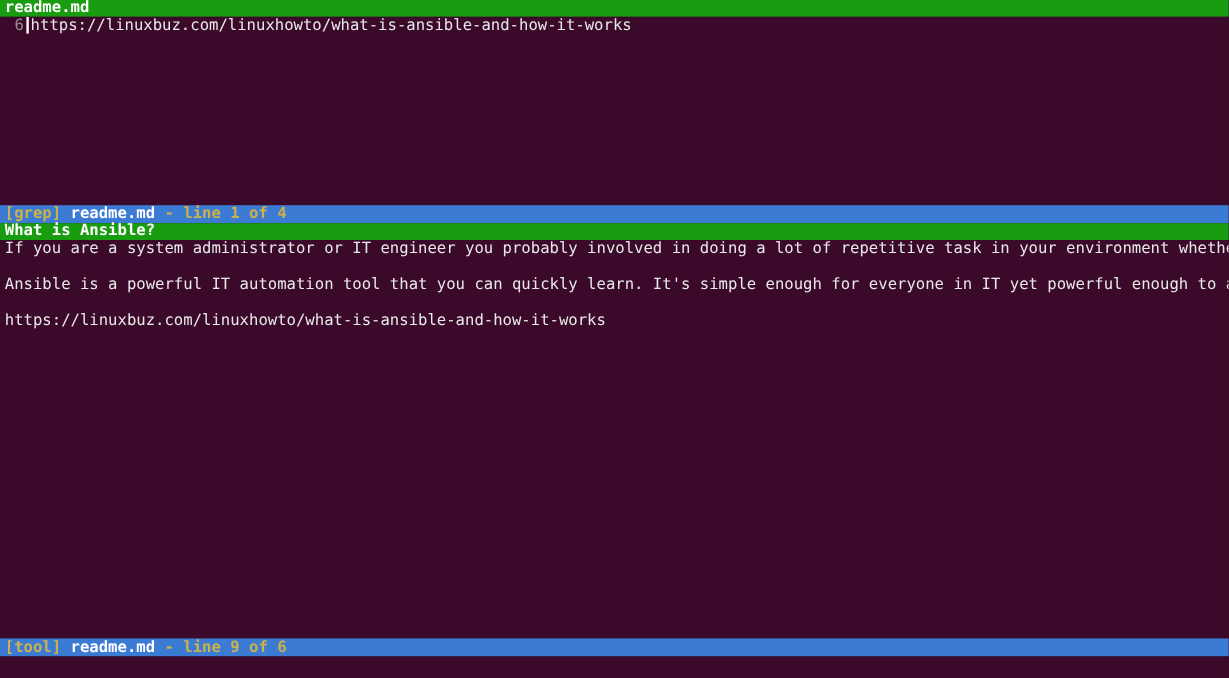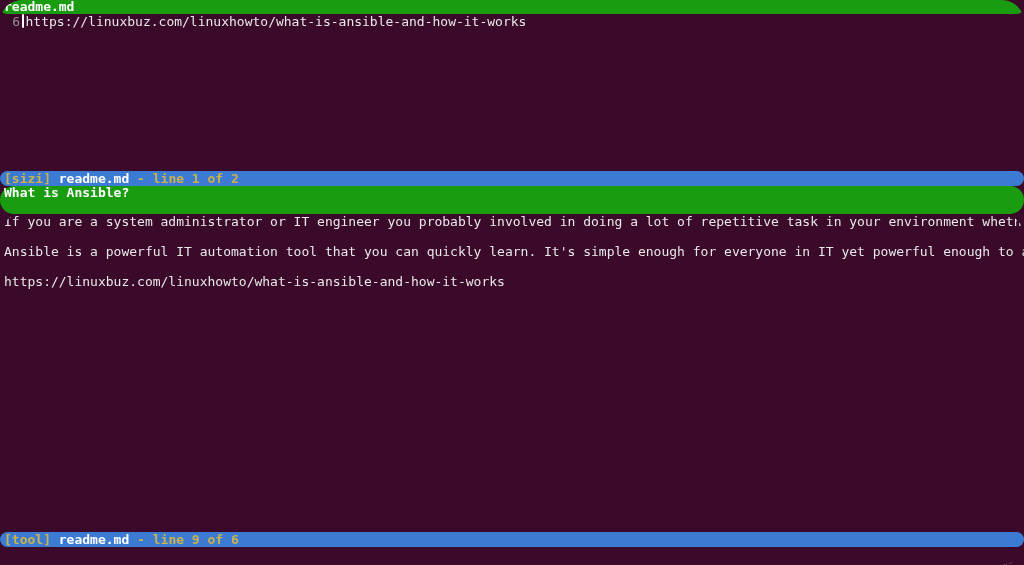--- a/index.html
+++ b/index.html
@@ -1,15 +1,15 @@
 <!DOCTYPE html>
 <html><head>
   <meta charset="utf-8">
   <style>
-    * { margin: 0; padding: 0; box-sizing: border-box; border-radius: 22px; }
+    * { margin: 0; padding: 0; box-sizing: border-box; }
     html, body {
       width: 1024px;
       height: 565px;
       overflow: hidden;
       font-family: "DejaVu Sans Mono", "Liberation Mono", monospace;
       font-size: 13px;
       line-height: 15px;
       background: #3b0a2a;
       color: #e8e8e8;
     }
@@ -76,21 +76,21 @@
     .statusbar .pct { padding-right: 4px; margin-top: 25px; }
     .statusbar .mode { color: #cbb24a; }
     .statusbar .file { color: #ffffff; }
     .statusbar .dash { color: #cbb24a; }
     .statusbar .pos { color: #cbb24a; }
     .heading {
       background: #1a9c11;
       color: #ffffff;
       font-weight: bold;
       padding: 0 4px;
-      height: 28px;
+      height: 14px;
       line-height: 14px;
       white-space: nowrap;
     }
     .bottom-pane {
       flex: 1;
       background: #3b0a2a;
     }
     .content-line {
       white-space: nowrap;
       height: 15px;
@@ -115,25 +115,25 @@
   <div class="pane top-pane">
     <div class="line">
       <span class="gutter">6</span>
       <span class="cursor"></span>
       <span class="line-text">https://linuxbuz.com/linuxhowto/what-is-ansible-and-how-it-works</span>
     </div>
   </div>
 
   <div class="statusbar">
     <span>
-      <span class="mode">[sizi]</span>
+      <span class="mode">[grep]</span>
       <span> </span>
       <span class="file">readme.md</span>
       <span class="dash"> - </span>
-      <span class="pos">line 1 of 2</span>
+      <span class="pos">line 1 of 4</span>
     </span>
     <span class="pct">100%</span>
   </div>
 
   <div class="heading">
     <span>What is Ansible?</span>
   </div>
 
   <div class="pane bottom-pane">
     <div class="content-line">If you are a system administrator or IT engineer you probably involved in doing a lot of repetitive task in your environment whether it be sizi</div>

